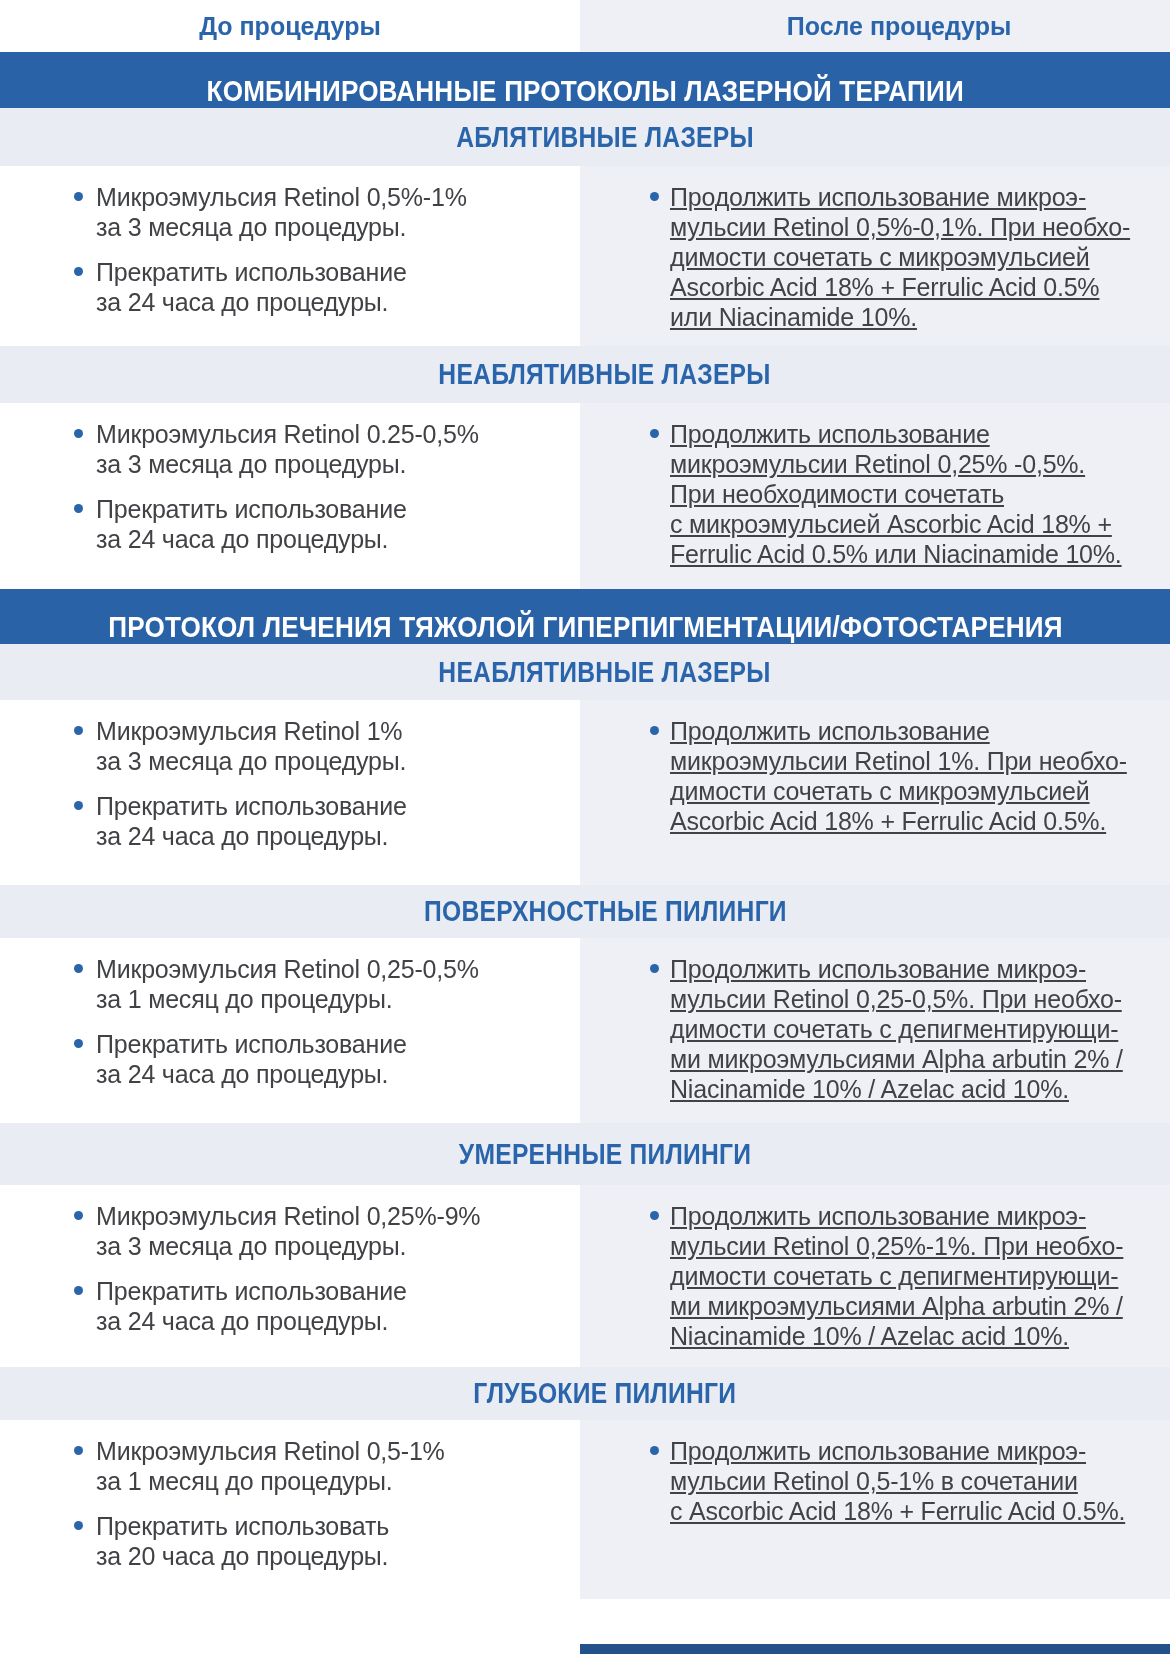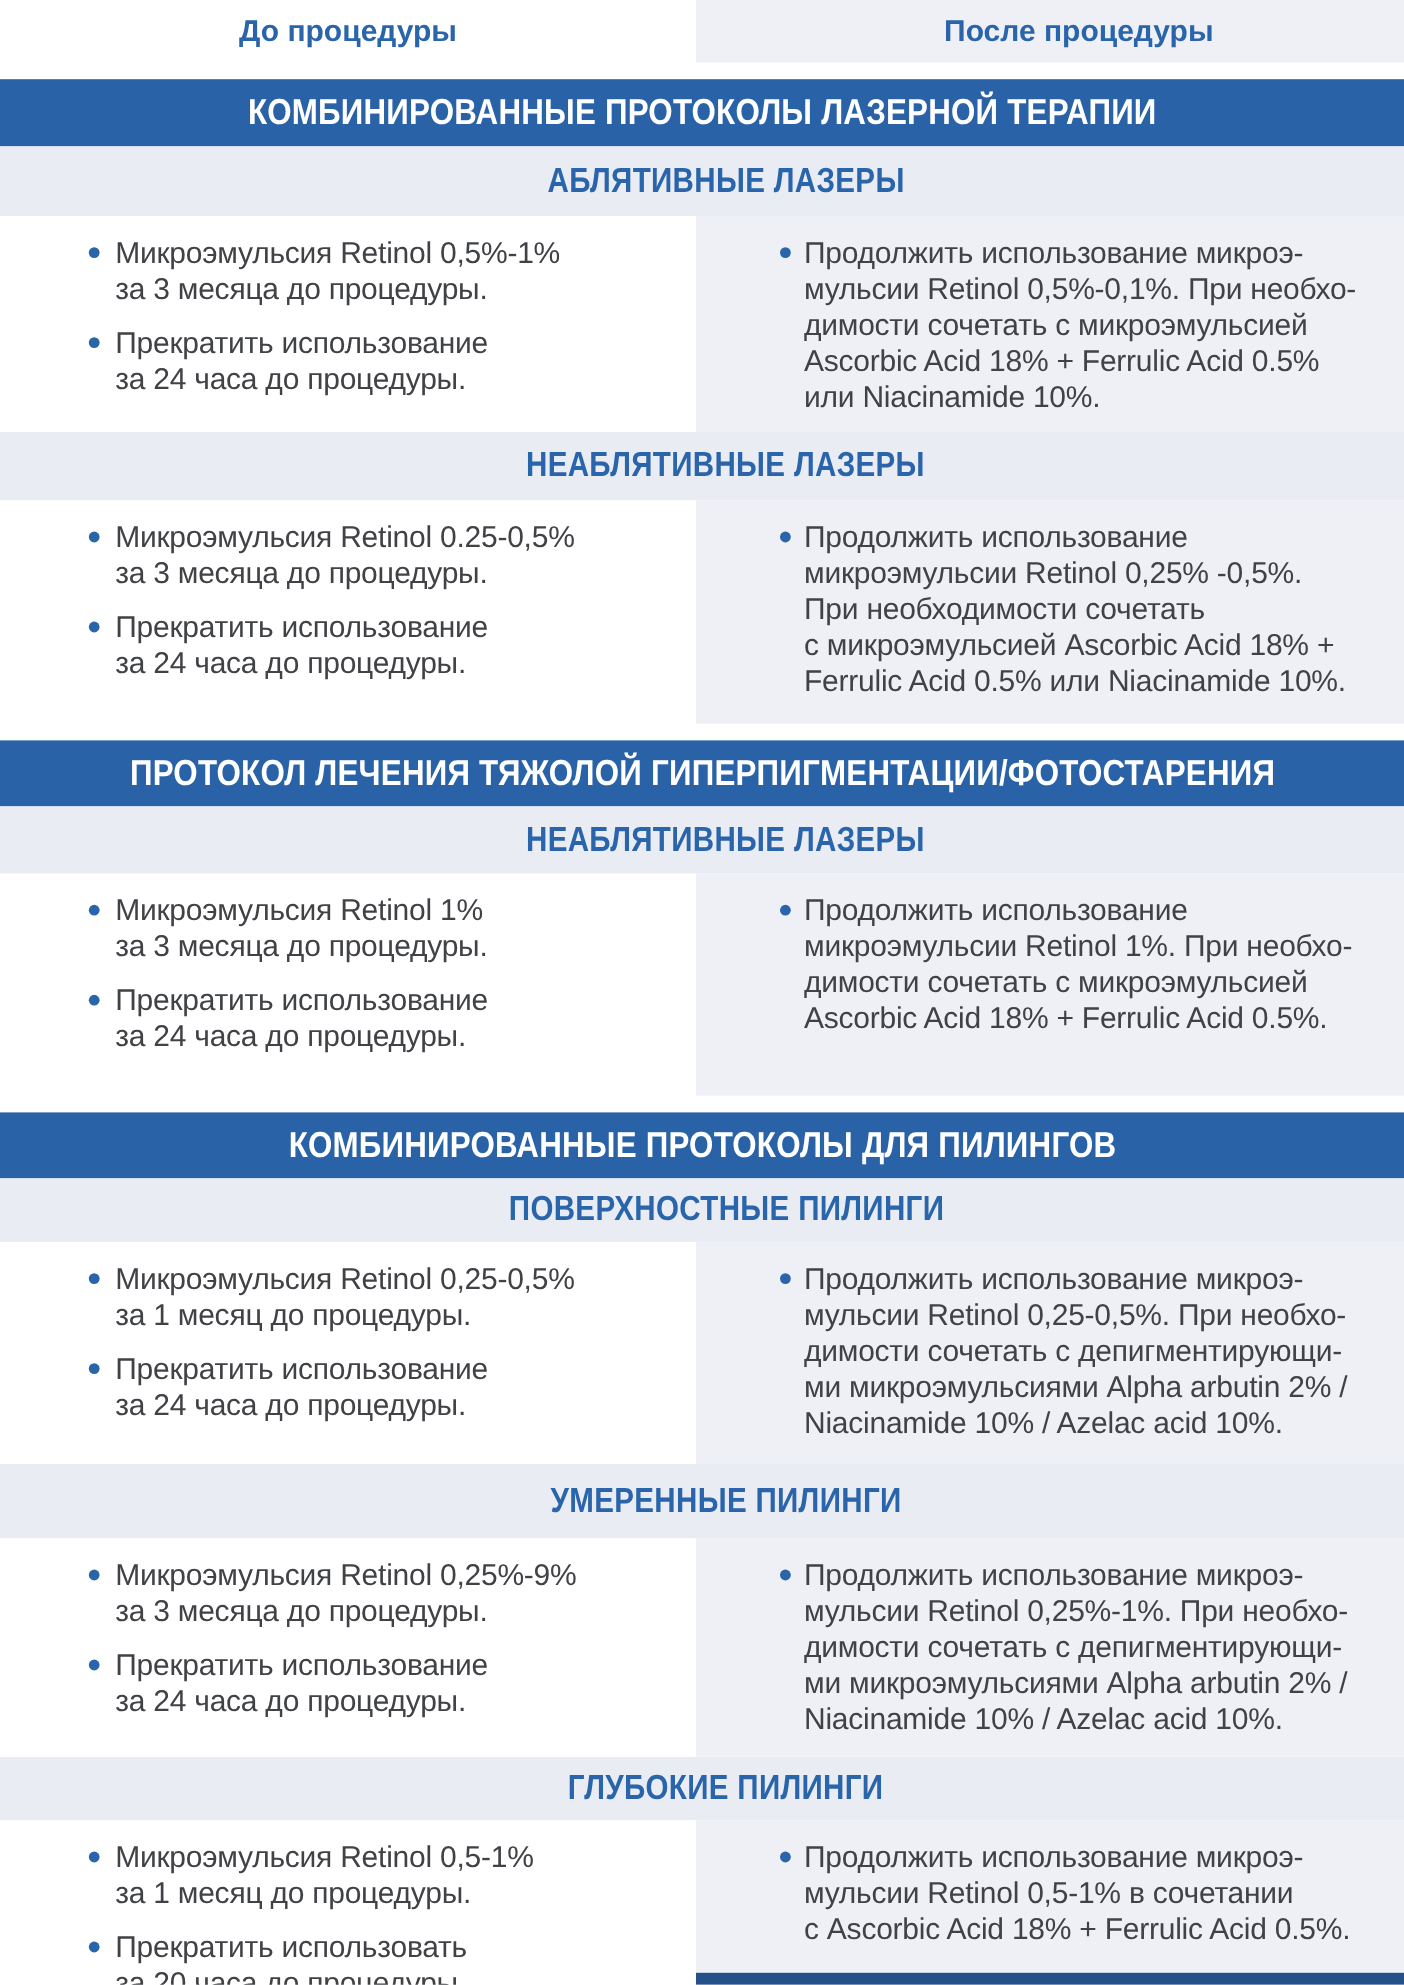--- a/index.html
+++ b/index.html
@@ -21,34 +21,34 @@
   }
   .row{display:flex;width:100%;}
   .cell-before{width:580px;background:var(--white);box-sizing:border-box;}
   .cell-after{width:590px;background:var(--right_bg);box-sizing:border-box;padding-left:48px;}
 
   
   .colhead{display:flex;align-items:center;justify-content:center;
     font-weight:bold;font-size:25px;color:var(--heading_text);}
 
   
-  .banner{width:100%;background:var(--banner_bg);display:flex;align-items:center;justify-content:center;margin-top:14px;}
+  .banner{width:100%;background:var(--banner_bg);display:flex;align-items:flex-end;justify-content:center;}
   .banner > span{color:#ffffff;font-weight:bold;font-size:30px;white-space:nowrap;
     transform:scaleX(0.87);transform-origin:center;letter-spacing:0.2px;}
 
   
   .subheader{width:100%;background:var(--band_bg);display:flex;align-items:center;justify-content:center;padding-left:20px;}
   .subheader > span{color:var(--heading_text);font-weight:bold;font-size:29px;white-space:nowrap;
     transform:scaleX(0.85);transform-origin:center;letter-spacing:0.3px;}
 
   
   ul.blist{list-style:none;margin:0;padding:16px 0 0 0;}
   ul.blist li{position:relative;font-size:25px;line-height:30px;letter-spacing:-0.2px;margin:0 0 15px 0;}
   .cell-before ul.blist li{margin-left:74px;padding-left:22px;padding-right:24px;}
-  .cell-after  ul.blist li{margin-left:22px;padding-left:20px;padding-right:8px;}
+  .cell-after  ul.blist li{margin-left:22px;padding-left:20px;padding-right:8px;text-decoration:underline;}
   .bullet-text{white-space:pre-line;display:block;}
   .dot{position:absolute;left:0;top:10px;width:9px;height:9px;border-radius:50%;background:var(--bullet);}
 
   .bottom-bar{position:absolute;left:580px;right:0;bottom:0;height:10px;background:var(--bottom_bar);}
 </style>
 </head>
 <body>
 
 <div class="page">
 
@@ -160,23 +160,20 @@
             <span class="dot"></span>
             <span class="bullet-text">Продолжить использование
 микроэмульсии Retinol 1%. При необхо-
 димости сочетать с микроэмульсией
 Ascorbic Acid 18% + Ferrulic Acid 0.5%.</span>
           </li>
       </ul>
     </div>
   </div>
 
-  <div class="banner" style="height:55px">
-    <span>КОМБИНИРОВАННЫЕ ПРОТОКОЛЫ ДЛЯ ПИЛИНГОВ</span>
-  </div>
 
   <div class="subheader" style="height:53px">
     <span>ПОВЕРХНОСТНЫЕ ПИЛИНГИ</span>
   </div>
 
   <div class="row" style="height:185px">
     <div class="cell-before">
       <ul class="blist">
         <li>
             <span class="dot"></span>

